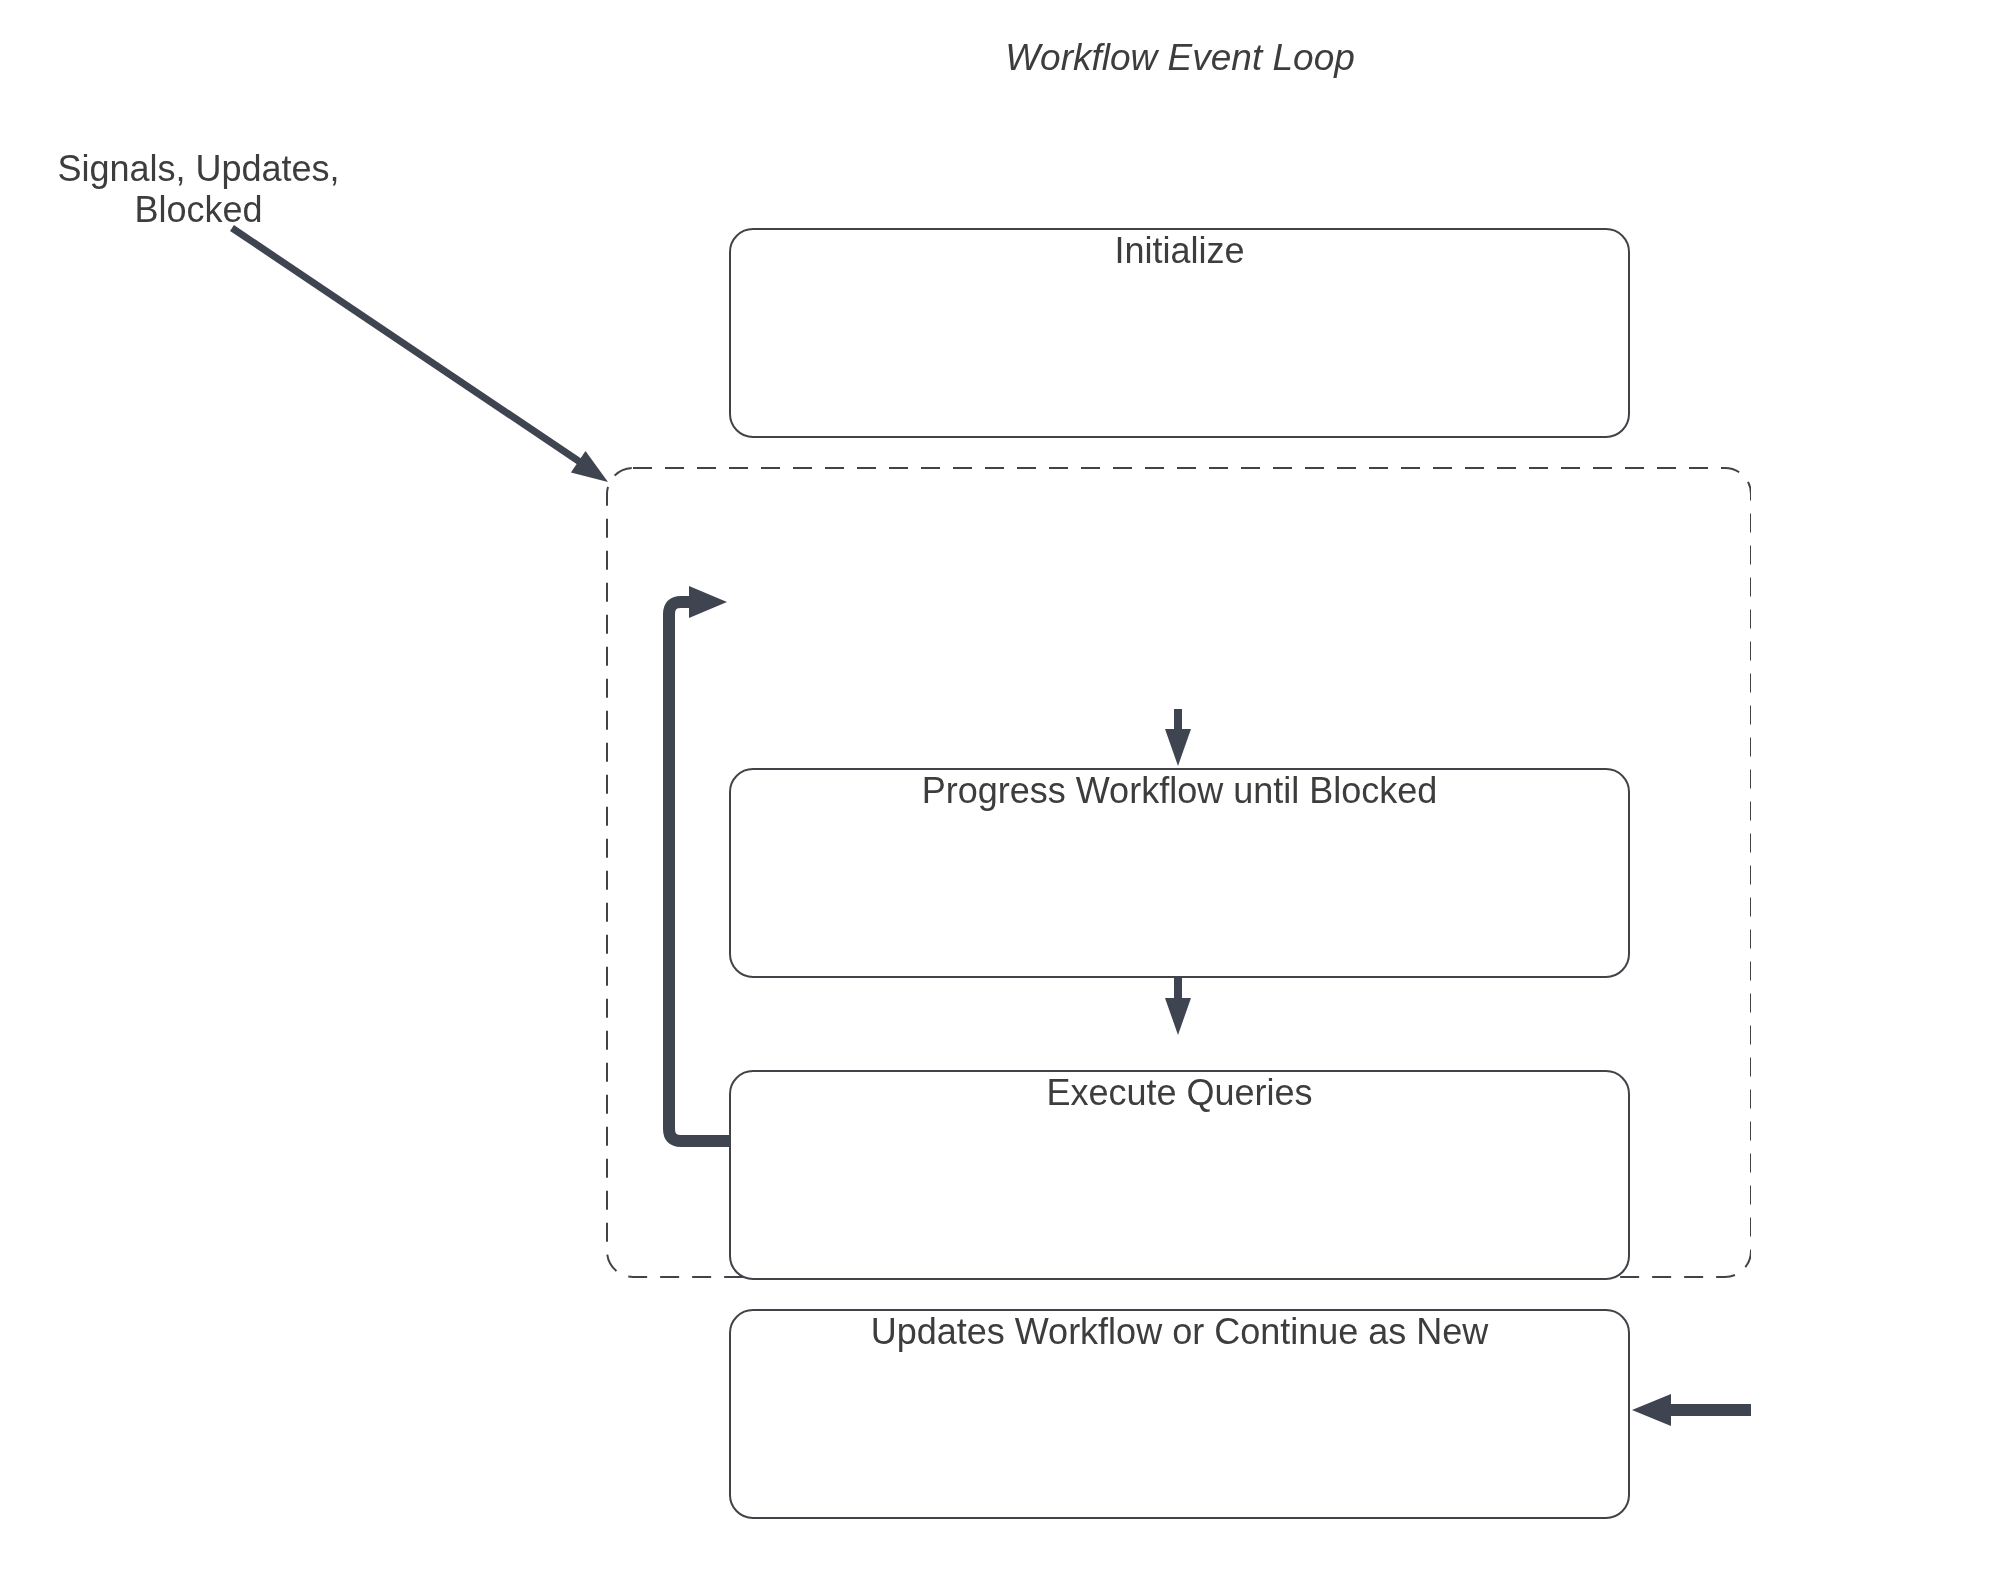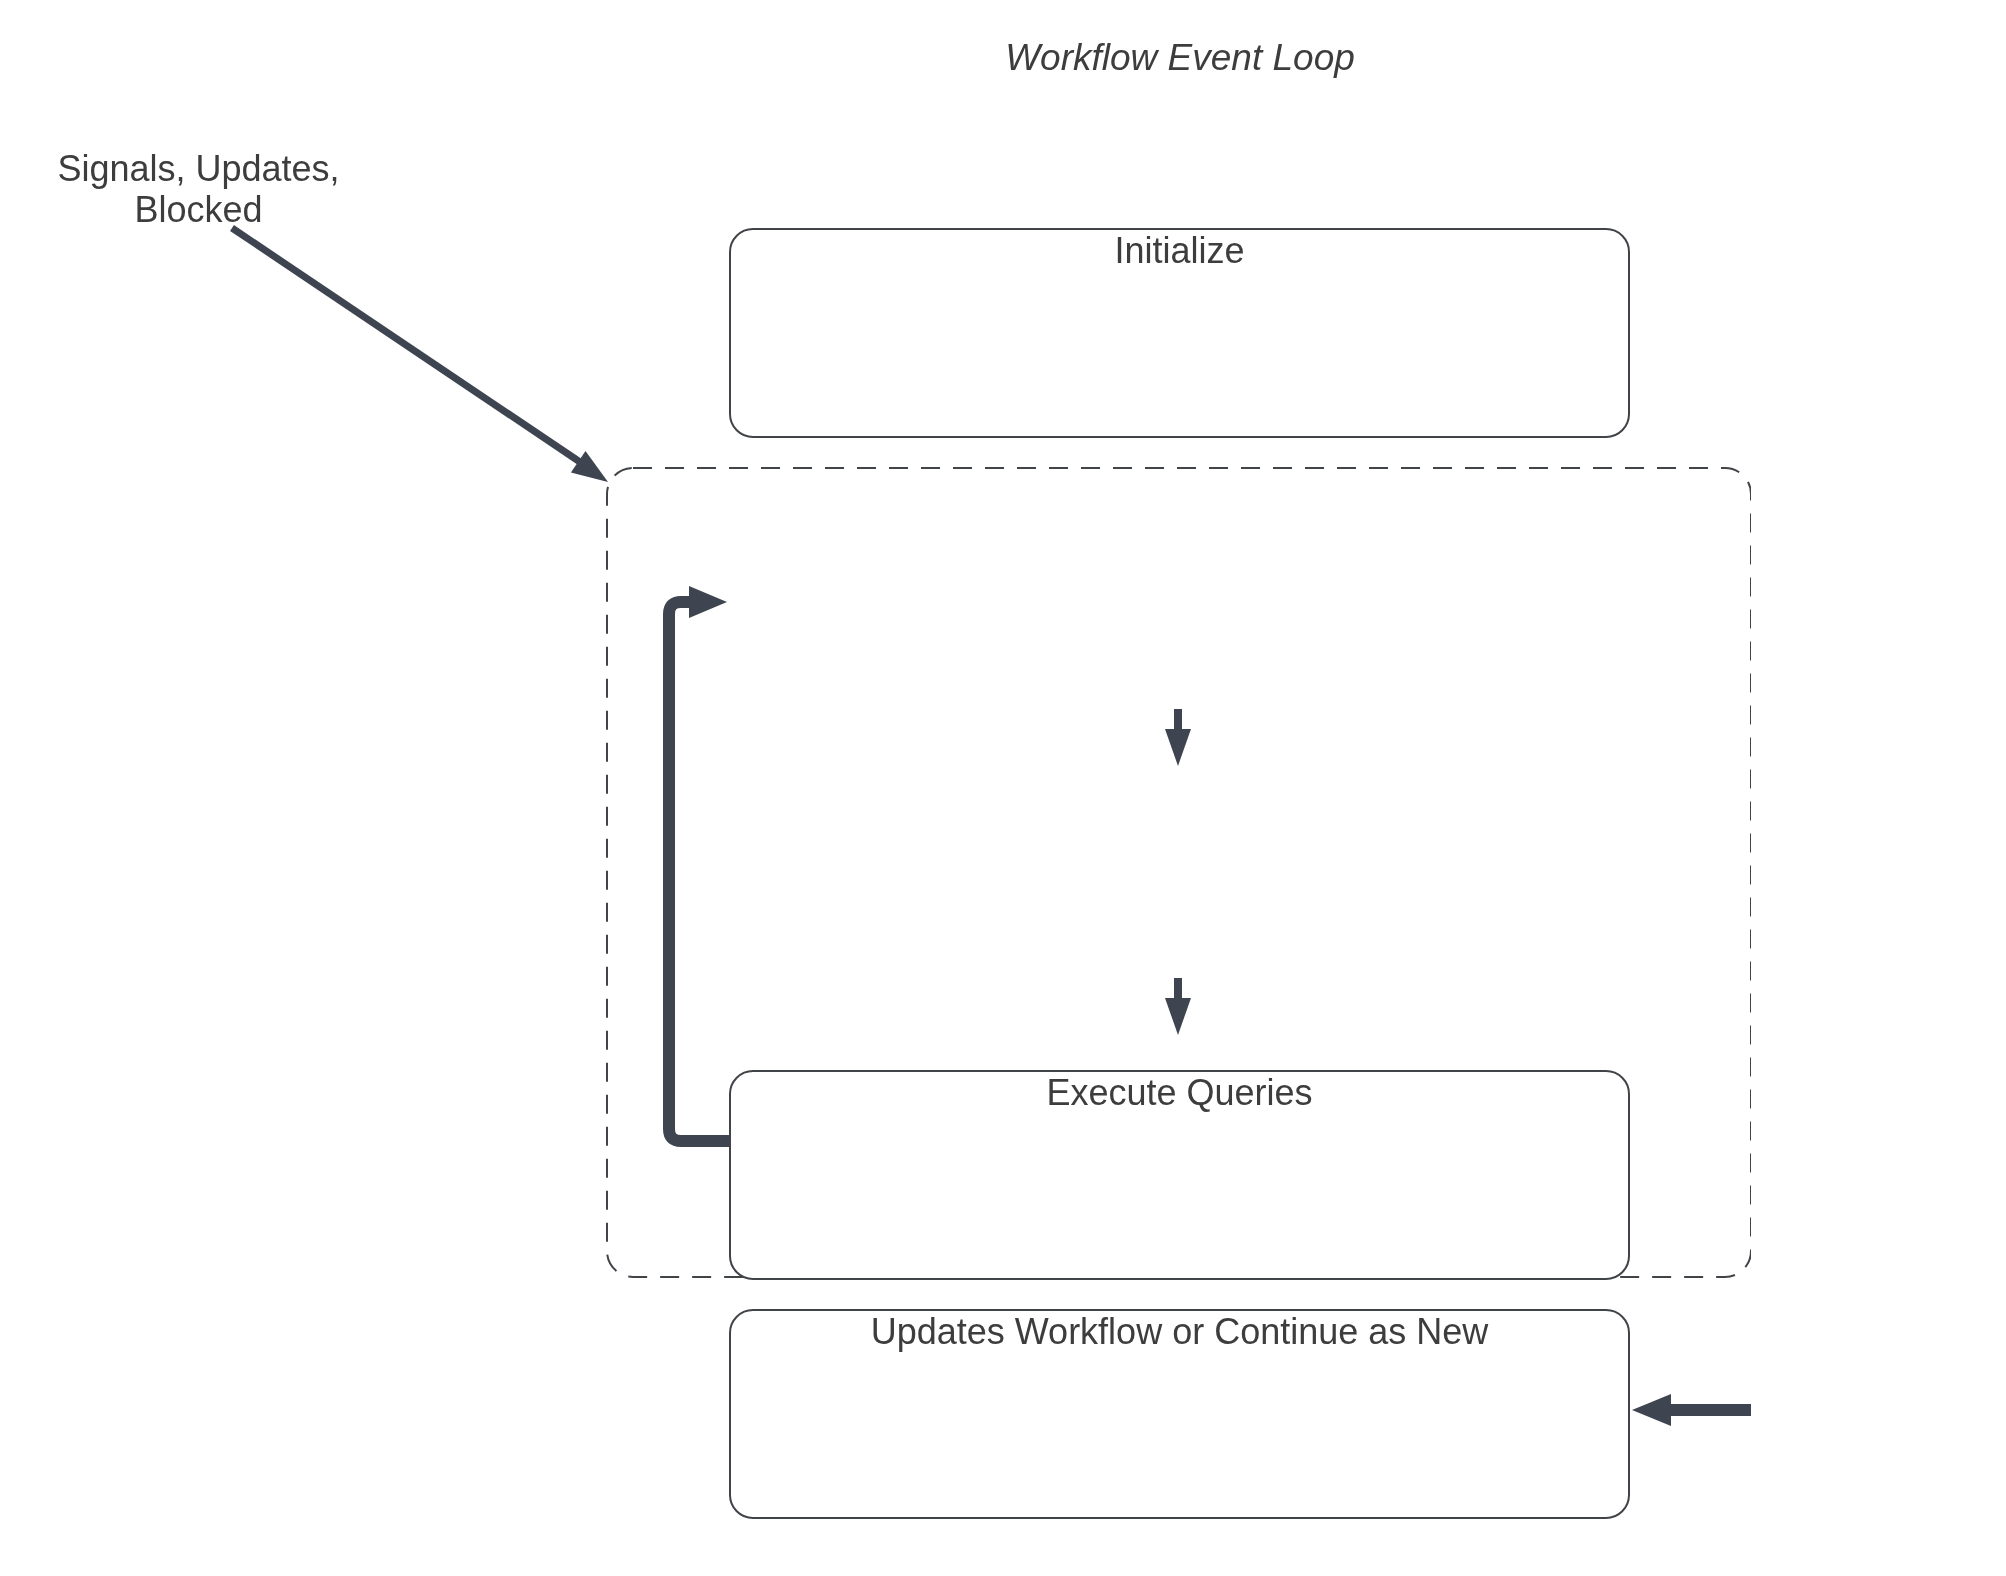--- a/index.html
+++ b/index.html
@@ -124,20 +124,23 @@
       <path class="edge" stroke-width="12" d="M 1752 873 H 1800 Q 1812 873 1812 885 V 1398 Q 1812 1410 1800 1410 H 1671"></path>
       <polygon class="head" points="1632,1410 1671,1394 1671,1426"></polygon>
     </g>
   </svg>
 
   <div class="node n-initialize">
     <span>Initialize</span>
   </div>
 
 
+  <div class="node n-progress-workflow">
+    <span>Progress Workflow until Blocked</span>
+  </div>
 
   <div class="node n-execute-queries">
     <span>Execute Queries</span>
   </div>
 
   <div class="node n-complete">
     <span>Updates Workflow or Continue as New</span>
   </div>
 
 </div>

